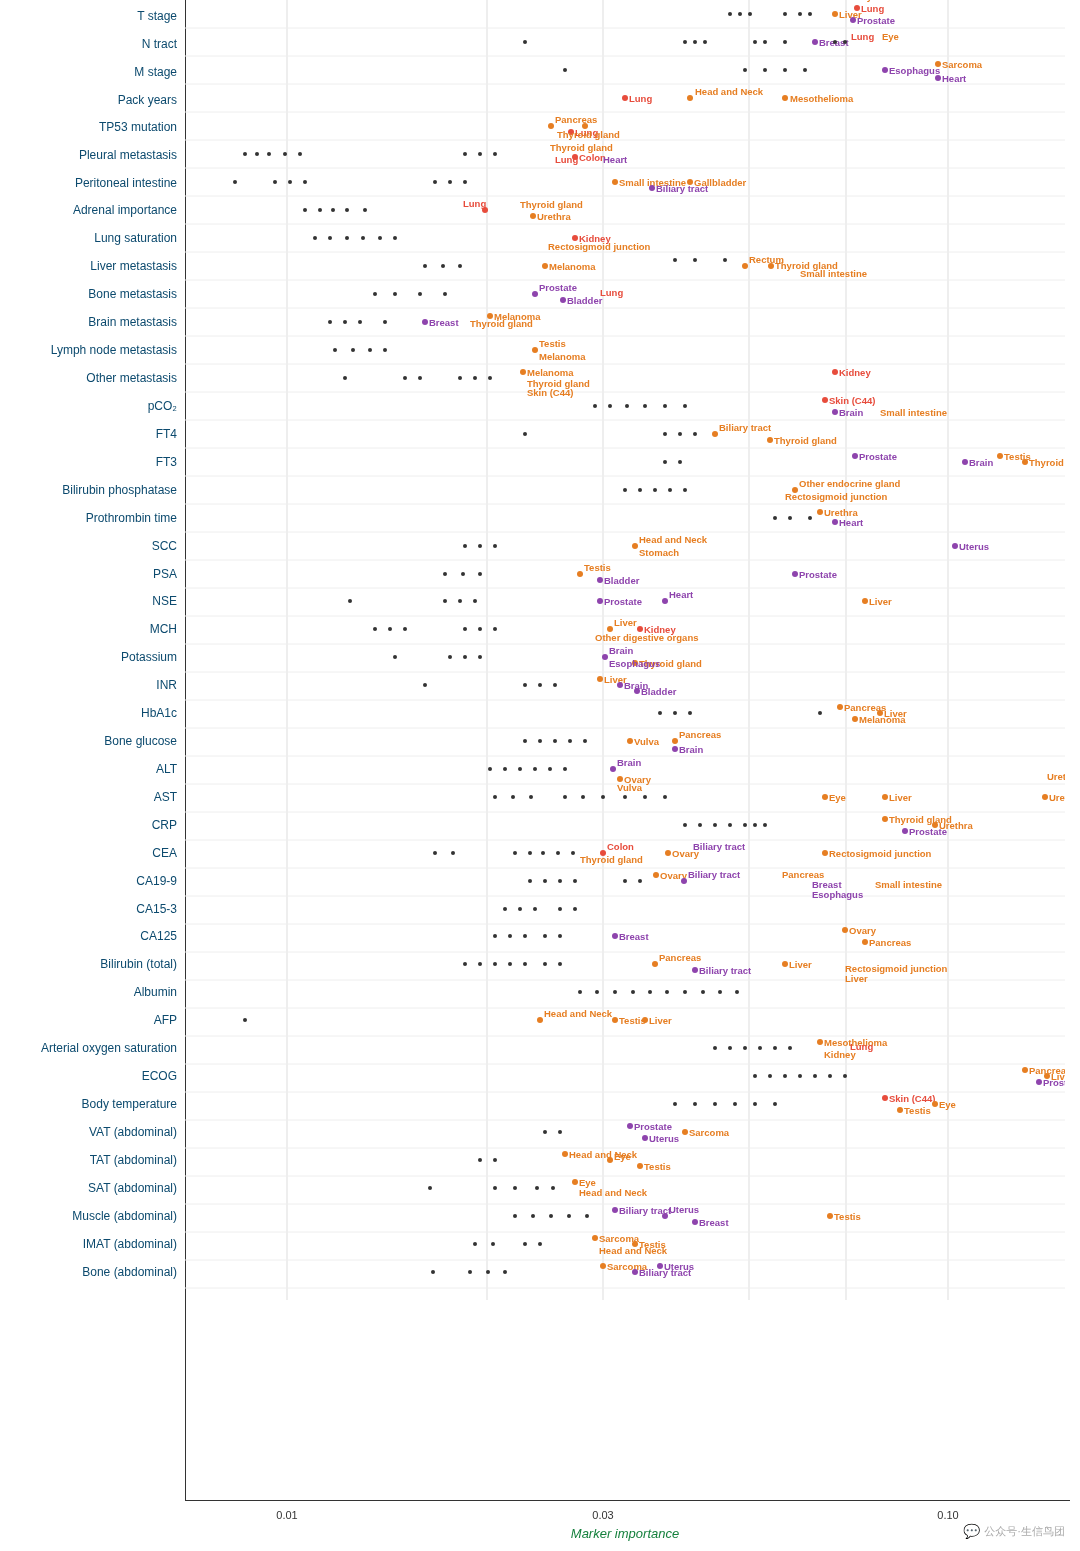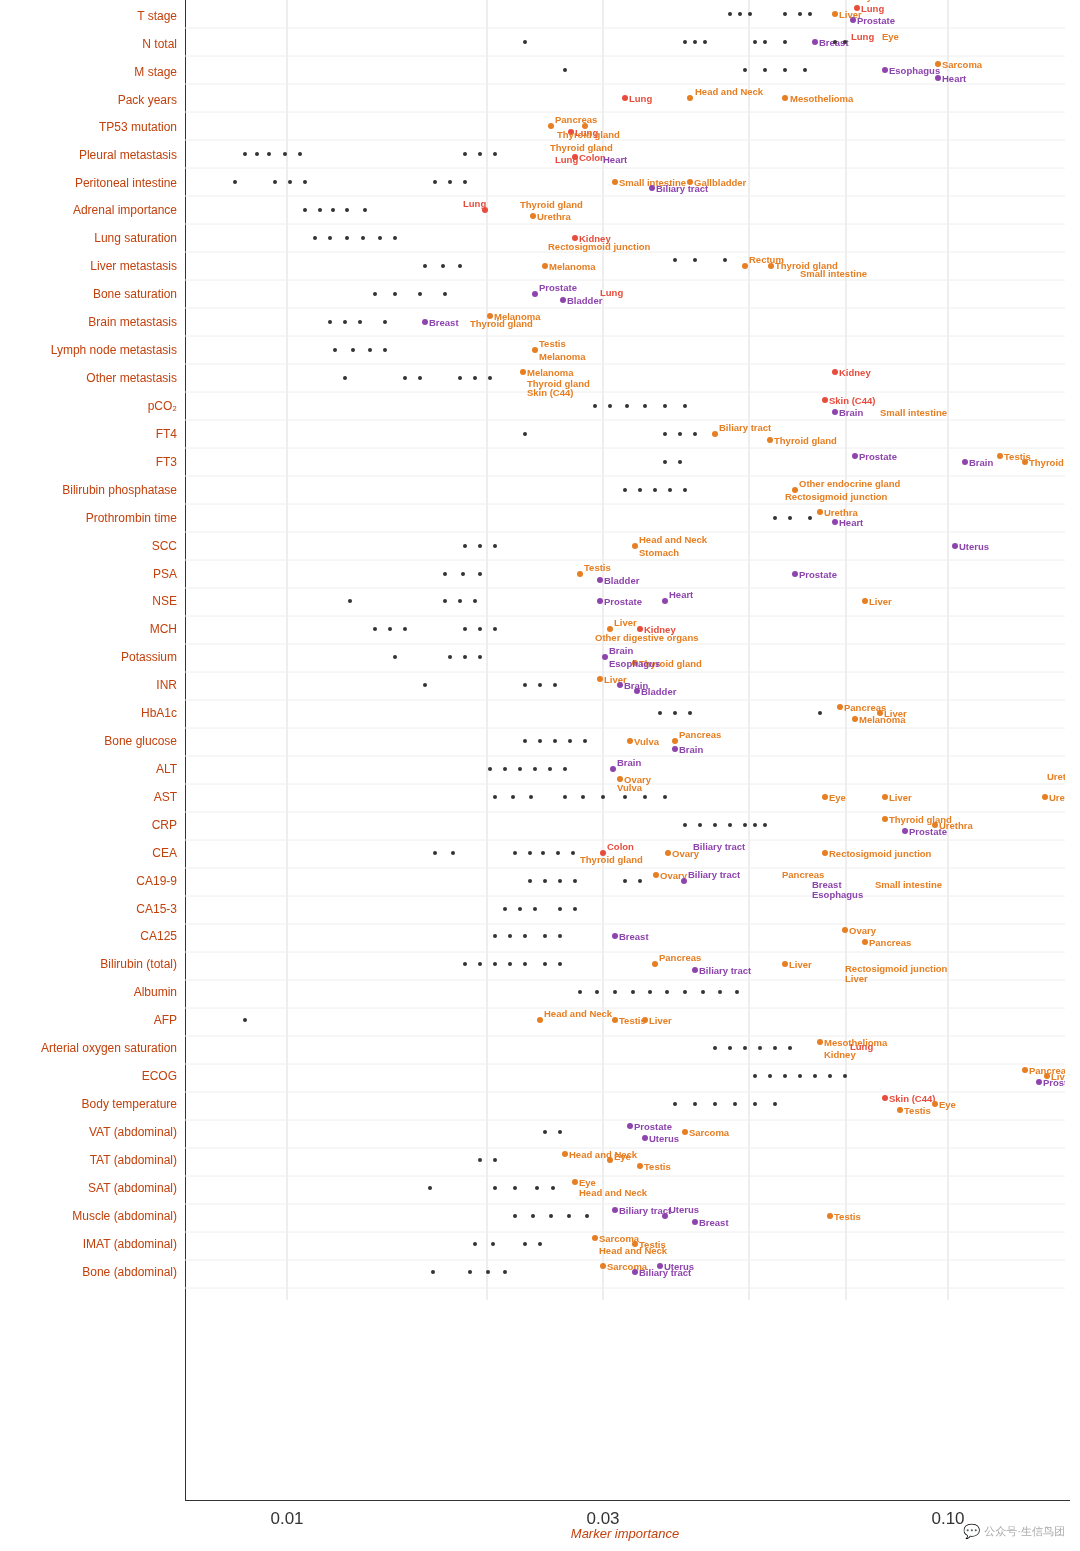--- a/index.html
+++ b/index.html
@@ -20,28 +20,28 @@
     .y-axis-labels {
       position: absolute;
       left: 0;
       top: 0;
       width: 185px;
     }
     .y-label {
       position: absolute;
       right: 8px;
       font-size: 12px;
-      color: #c2410c;
+      color: #0c4a6e;
       text-align: right;
       line-height: 1.2;
       white-space: nowrap;
     }
     .x-tick-label {
       position: absolute;
-      font-size: 17px;
+      font-size: 11px;
       color: #333;
       transform: translateX(-50%);
       top: 8px;
     }
     .axis-line {
       position: absolute;
       left: 185px;
       right: 10px;
       bottom: 50px;
       height: 1px;
@@ -56,30 +56,30 @@
       background: #333;
     }
   </style>
 </head>
 <body>
 
 <div class="chart-container">
 
   <div class="y-axis-labels">
     <div class="y-label" style="top:9px">T stage</div>
-    <div class="y-label" style="top:37px">N total</div>
+    <div class="y-label" style="top:37px">N tract</div>
     <div class="y-label" style="top:65px">M stage</div>
     <div class="y-label" style="top:93px">Pack years</div>
     <div class="y-label" style="top:120px">TP53 mutation</div>
     <div class="y-label" style="top:148px">Pleural metastasis</div>
     <div class="y-label" style="top:176px">Peritoneal intestine</div>
     <div class="y-label" style="top:203px">Adrenal importance</div>
     <div class="y-label" style="top:231px">Lung saturation</div>
     <div class="y-label" style="top:259px">Liver metastasis</div>
-    <div class="y-label" style="top:287px">Bone saturation</div>
+    <div class="y-label" style="top:287px">Bone metastasis</div>
     <div class="y-label" style="top:315px">Brain metastasis</div>
     <div class="y-label" style="top:343px">Lymph node metastasis</div>
     <div class="y-label" style="top:371px">Other metastasis</div>
     <div class="y-label" style="top:399px">pCO₂</div>
     <div class="y-label" style="top:427px">FT4</div>
     <div class="y-label" style="top:455px">FT3</div>
     <div class="y-label" style="top:483px">Bilirubin phosphatase</div>
     <div class="y-label" style="top:511px">Prothrombin time</div>
     <div class="y-label" style="top:539px">SCC</div>
     <div class="y-label" style="top:567px">PSA</div>
@@ -693,21 +693,21 @@
     <text x="454" y="1276" font-size="9.5" fill="#8e44ad" font-weight="bold">Biliary tract</text>
     <circle cx="475" cy="1266" r="3" fill="#8e44ad"></circle>
     <text x="479" y="1270" font-size="9.5" fill="#8e44ad" font-weight="bold">Uterus</text>
 
   </svg>
 
   <div style="position:absolute; bottom:10px; left:185px; width:880px; height:40px;">
     <div class="x-tick-label" style="left:102px">0.01</div>
     <div class="x-tick-label" style="left:418px">0.03</div>
     <div class="x-tick-label" style="left:763px">0.10</div>
-    <div style="position:absolute; bottom:0; left:50%; transform:translateX(-50%); font-size:13px; color:#c2410c; font-style:italic;">Marker importance</div>
+    <div style="position:absolute; bottom:0; left:50%; transform:translateX(-50%); font-size:13px; color:#15803d; font-style:italic;">Marker importance</div>
   </div>
 
   <div style="position:absolute; bottom:12px; right:15px; font-size:11px; color:#aaa; display:flex; align-items:center; gap:4px;">
     <span style="font-size:14px;">💬</span>
     <span>公众号·生信鸟团</span>
   </div>
 
 </div>
 
 </body></html>

